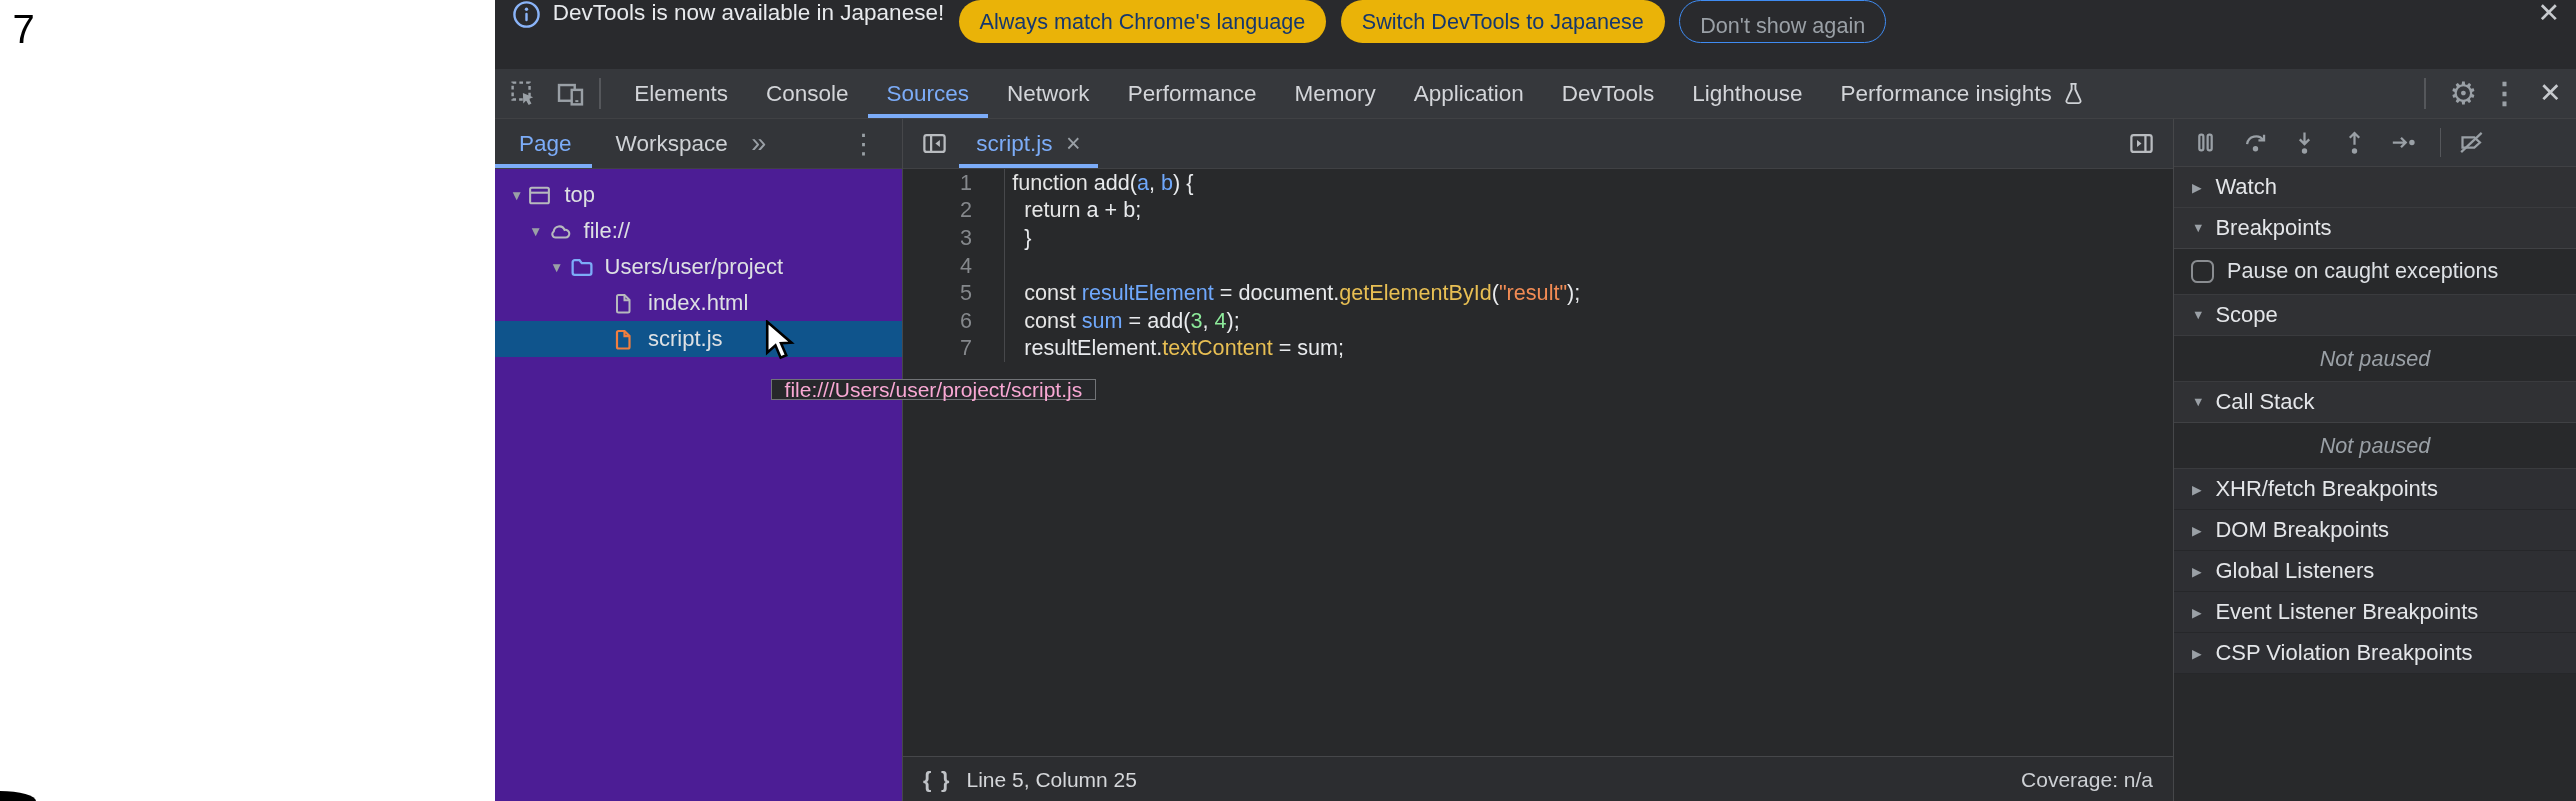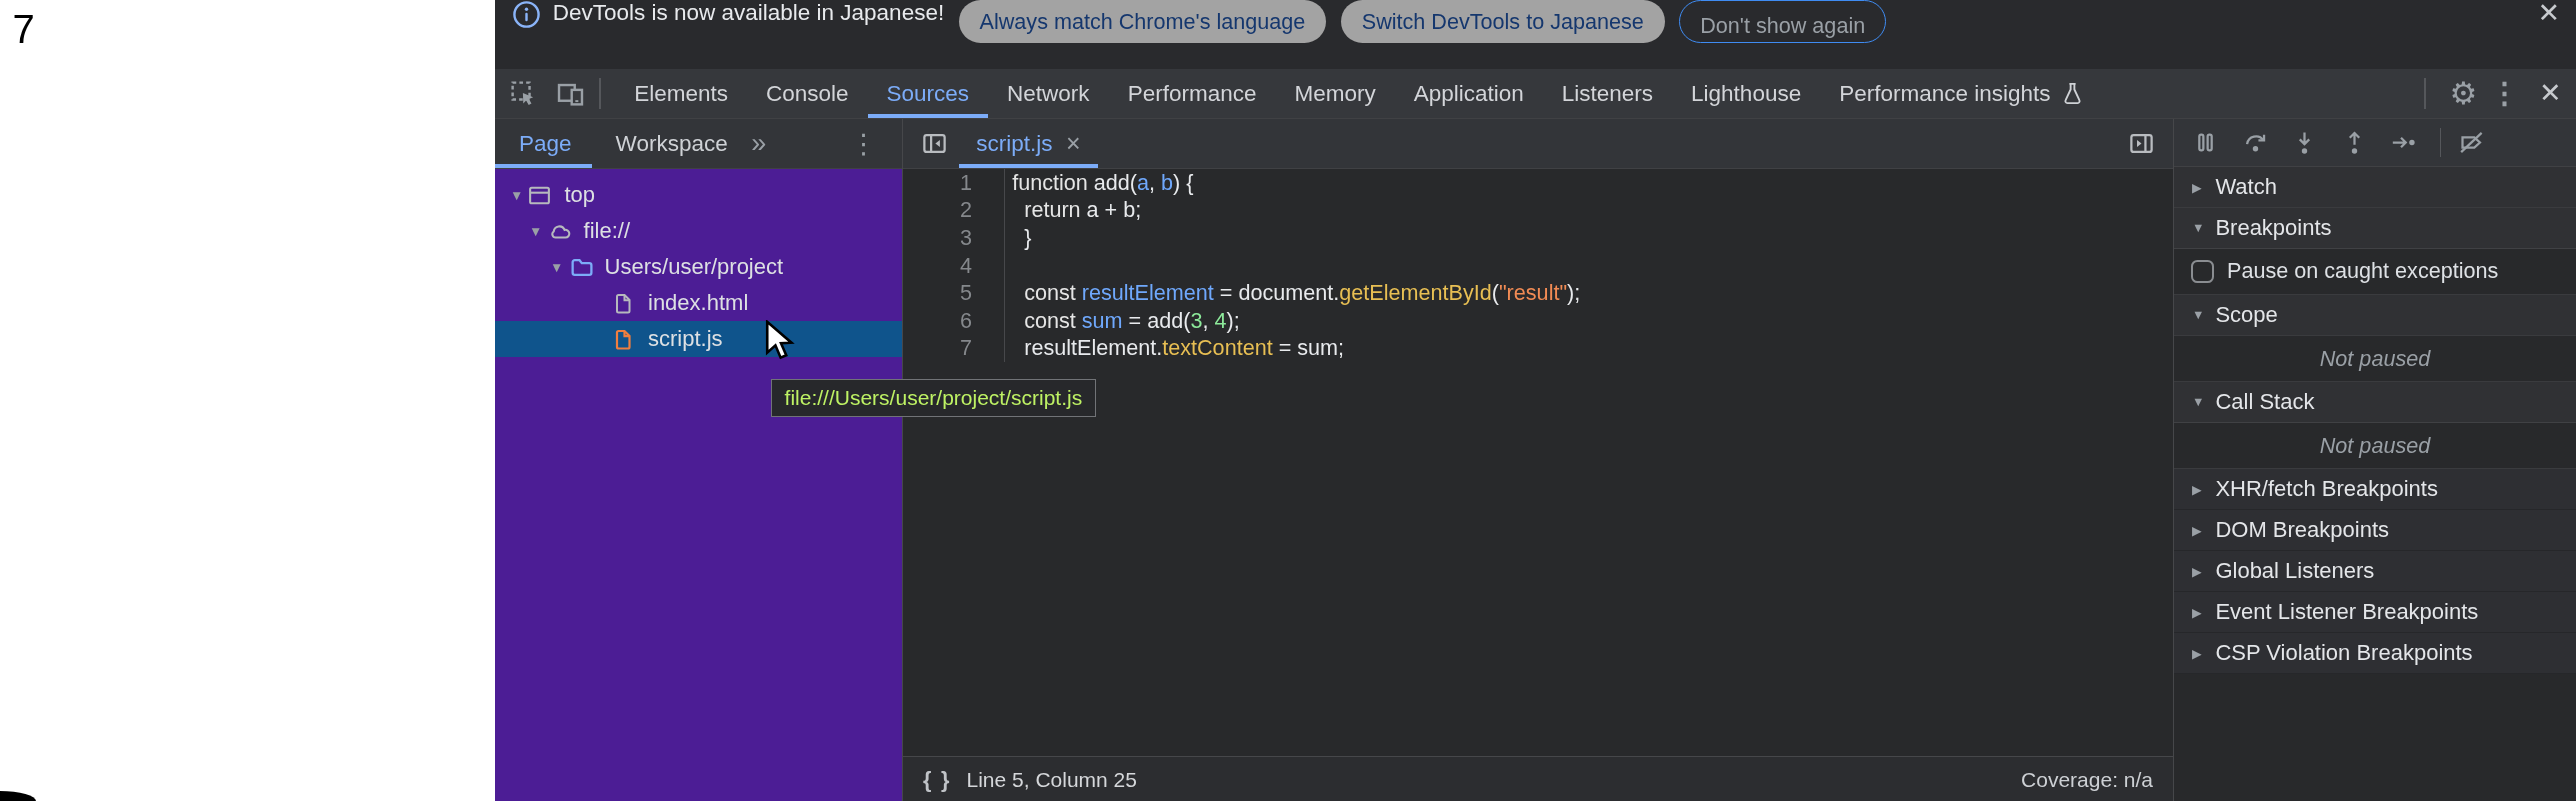--- a/index.html
+++ b/index.html
@@ -12,21 +12,21 @@
   .corner-blob { position:absolute; left:0; bottom:0; width:36px; height:10px;
                  background:#000; border-top-right-radius:100% 100%; }
 
   
   .devtools { position:absolute; left:495px; top:0; width:2081px; height:801px;
               background:#28292b; color:#dfe1e4; }
 
   
   .banner { height:69px; background:#292a2d; display:flex; align-items:flex-start; padding:0 16px 0 17px; }
   .banner .msg { margin-left:11.7px; font-size:22.5px; color:#e8eaed; }
-  .pill { margin-left:14.4px; height:43px; border:none; border-radius:21.6px; background:#a3a3a3;
+  .pill { margin-left:14.4px; height:43px; border:none; border-radius:21.6px; background:#eab308;
           color:#15376e; font-size:21.6px; font-weight:500; padding:0 21px; cursor:pointer;
           font-family:"Liberation Sans", sans-serif; }
   .ghost { margin-left:14.4px; height:43px; border:1.8px solid #3f8cf3; border-radius:21.6px; background:transparent;
            color:#9aa0a6; font-size:21.6px; padding:12px 20px; cursor:pointer; font-family:"Liberation Sans", sans-serif; }
   .banner-close { margin-left:auto; background:none; border:none; color:#c7cace; font-size:27px;
                   cursor:pointer; line-height:1; font-family:"Liberation Sans", sans-serif; }
 
   
   .toolbar { height:50px; background:#36383c; display:flex; align-items:center;
              padding-left:10px; border-bottom:1.8px solid #404144; }
@@ -58,23 +58,23 @@
   .nav-more { color:#9aa0a6; font-size:27px; margin-left:3.6px; cursor:pointer; background:none; border:none; }
   .nav-menu { margin-left:auto; margin-right:25px; }
 
   .tree { padding-top:8px; position:relative; flex:1; }
   .trow { height:36px; display:flex; align-items:center; font-size:22px; color:#dde0e3; cursor:pointer; }
   .trow .tw { width:21.6px; text-align:center; color:#9aa0a6; font-size:13.5px; flex:none; }
   .trow .ticon { width:27px; margin-right:10px; display:flex; flex:none; }
   .trow.sel { background:#0f548c; }
   .ind0 { padding-left:10.8px; } .ind1 { padding-left:30px; } .ind2 { padding-left:51px; } .ind3 { padding-left:116px; }
 
-  .tooltip { position:absolute; left:276px; top:379px; height:38px; display:flex; align-items:center;
+  .tooltip { position:absolute; left:276px; top:379px; height:21px; display:flex; align-items:center;
              background:#27282b; border:1.8px solid #717377; padding:0 12.6px; font-size:21px;
-             color:#bef264; white-space:nowrap; z-index:30; }
+             color:#f9a8d4; white-space:nowrap; z-index:30; }
 
   .cursor { position:absolute; left:270px; top:320px; z-index:40; pointer-events:none; }
 
   
   .editor { flex:1; display:flex; flex-direction:column; background:#28292b; }
   .editor-strip { height:50px; background:#333539; border-bottom:1.8px solid #404144;
                   display:flex; align-items:center; padding-left:15.3px; }
   .etab { height:100%; display:flex; align-items:center; margin-left:9px; padding:4.5px 17px 0 17px;
           border-bottom:4.5px solid #7cacf8; cursor:pointer; }
   .etab .etl { color:#7cacf8; font-size:22.5px; }
@@ -174,21 +174,21 @@
       <div class="tab">
           <span>Performance</span>
         </div>
       <div class="tab">
           <span>Memory</span>
         </div>
       <div class="tab">
           <span>Application</span>
         </div>
       <div class="tab">
-          <span>Listeners</span>
+          <span>DevTools</span>
         </div>
       <div class="tab">
           <span>Lighthouse</span>
         </div>
       <div class="tab">
         <span>Performance insights</span>
         <span class="flask">
           <svg width="25" height="25" viewBox="0 0 24 24" fill="none" stroke="#cfd2d6" stroke-width="1.8">
               <path d="M9 2.8 h6 M10.2 2.8 v5.3 L5.4 18.4 a1.9 1.9 0 0 0 1.7 2.8 h9.8 a1.9 1.9 0 0 0 1.7-2.8 L13.8 8.1 V2.8"></path>
             </svg>

